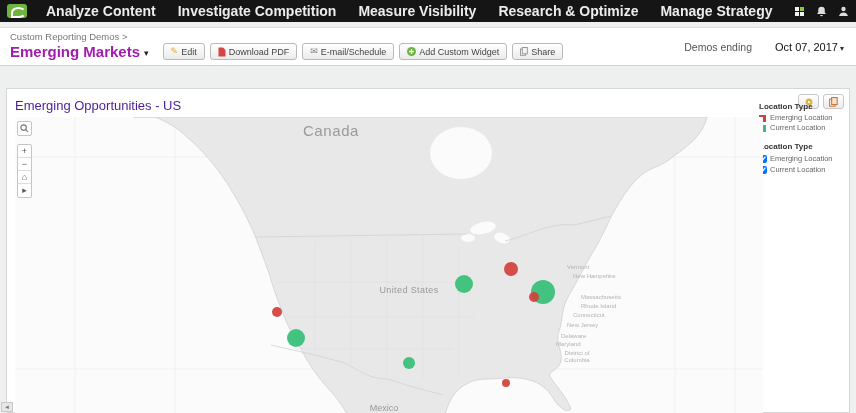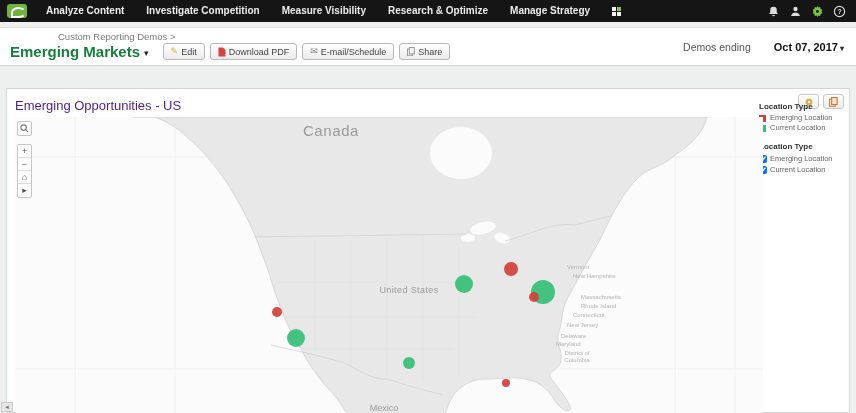--- a/index.html
+++ b/index.html
@@ -6,40 +6,40 @@
   html,body { width:856px; height:413px; overflow:hidden; }
   body { font-family:"Liberation Sans", sans-serif; background:#eef0ef; position:relative; }
 
   
   .topnav { position:absolute; top:0; left:0; width:856px; height:22px; background:#151515;
             display:flex; align-items:center; }
   .brand { width:20px; height:14px; margin:0 8px 0 7px; background:#6eb43f; border-radius:3px;
            position:relative; flex:0 0 auto; }
   .brand::after { content:""; position:absolute; left:4px; top:3px; width:11px; height:7px;
                   border:2px solid #fff; border-radius:50% 50% 50% 0; border-right-color:transparent; }
-  .nav-item { color:#ececec; font-size:10px; font-weight:bold; line-height:22px; padding:0 11px;
+  .nav-item { color:#ececec; font-size:14px; font-weight:bold; line-height:22px; padding:0 11px;
               white-space:nowrap; cursor:pointer; display:flex; align-items:flex-start; gap:4px; }
   .nav-icons { margin-left:auto; display:flex; align-items:center; gap:9px; padding-right:10px; }
   .nav-ic { width:13px; height:13px; display:block; cursor:pointer; }
 
   
   .header { position:absolute; top:27px; left:0; width:856px; height:39px; background:#fff;
             border-top:1px solid #dcdcdc; border-bottom:1px solid #d2d2d2; padding:3px 10px 0 10px; }
-  .breadcrumb { font-size:9.5px; color:#787878; cursor:pointer;margin-left:48px; }
+  .breadcrumb { font-size:9.5px; color:#787878; cursor:pointer; }
   .title-row { display:flex; align-items:center; margin-top:1px; }
-  .page-title { font-size:15px; font-weight:bold; color:#15803d; }
+  .page-title { font-size:15px; font-weight:bold; color:#a21caf; }
   .title-caret { font-size:9px; color:#222; margin:3px 2px 0 4px; cursor:pointer; }
   .hbtns { display:flex; gap:5px; margin-left:12px; }
   .hbtn { height:17px; display:inline-flex; align-items:center; gap:3px; font-size:9px; color:#444;
           background:linear-gradient(#ffffff,#ebebeb); border:1px solid #b9b9b9; border-radius:3px;
           padding:0 7px; cursor:pointer; white-space:nowrap; }
   .glyph { font-size:9px; line-height:1; }
   .week { position:absolute; right:12px; top:13px; display:flex; align-items:center; gap:7px; }
   .week-label { font-size:10.5px; color:#555; }
-  .week-date { font-size:11px; font-weight:bold; color:#111; cursor:pointer;padding-left:16px; }
+  .week-date { font-size:11px; font-weight:normal; color:#111; cursor:pointer;padding-left:16px; }
   .week-caret { font-size:8px; color:#333; margin-left:2px; }
 
   
   .panel { position:absolute; top:88px; left:6px; width:844px; height:325px; background:#fff;
            border:1px solid #d6d6d6; }
   .widget-title { position:absolute; left:8px; top:9px; font-size:13px; color:#4c1d95; }
   .widget-tools { position:absolute; right:5px; top:5px; display:flex; gap:4px; }
   .wbtn { width:21px; height:15px; border:1px solid #c7c7c7; border-radius:3px;
           background:linear-gradient(#fff,#ececec); display:flex; align-items:center;
           justify-content:center; cursor:pointer; }
@@ -145,20 +145,27 @@
           <svg width="8" height="10" viewBox="0 0 8 10">
             <path d="M0.5 0.5h4.5l2.5 2.5v6.5h-7z" fill="#d64541"></path>
           </svg>
           <span>Download PDF</span>
         </span>
       <span class="hbtn">
           <span class="glyph" style="color:#777">✉</span>
           <span>E-mail/Schedule</span>
         </span>
       <span class="hbtn">
+          <svg width="9" height="9" viewBox="0 0 10 10">
+            <circle cx="5" cy="5" r="5" fill="#6eb43f"></circle>
+            <path d="M5 2.3v5.4M2.3 5h5.4" stroke="#fff" stroke-width="1.4"></path>
+          </svg>
+          <span>Add Custom Widget</span>
+        </span>
+      <span class="hbtn">
           <svg width="8" height="9" viewBox="0 0 8 9">
             <rect x="0.5" y="2" width="5" height="6.3" fill="#fff" stroke="#999"></rect>
             <rect x="2.3" y="0.5" width="5" height="6.3" fill="#f5f5f5" stroke="#999"></rect>
           </svg>
           <span>Share</span>
         </span>
     </span>
   </div>
   <span class="week">
     <span class="week-label">Demos ending</span>

